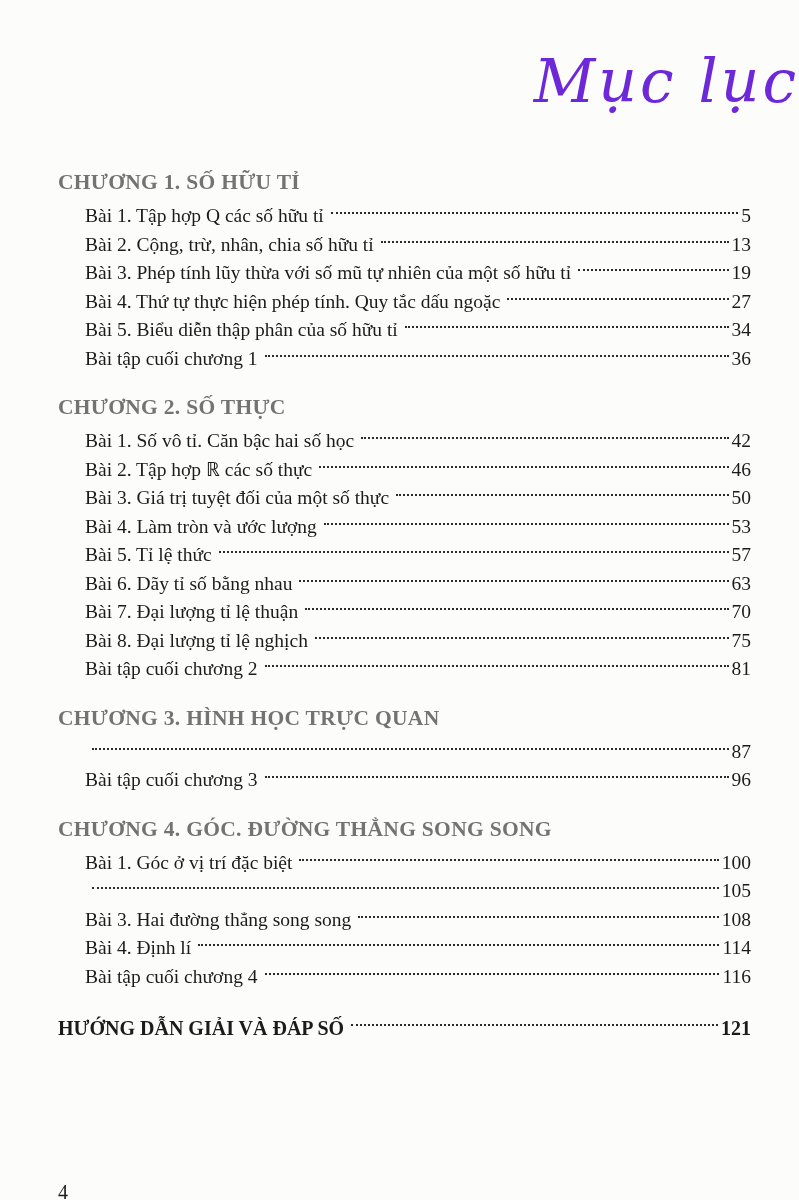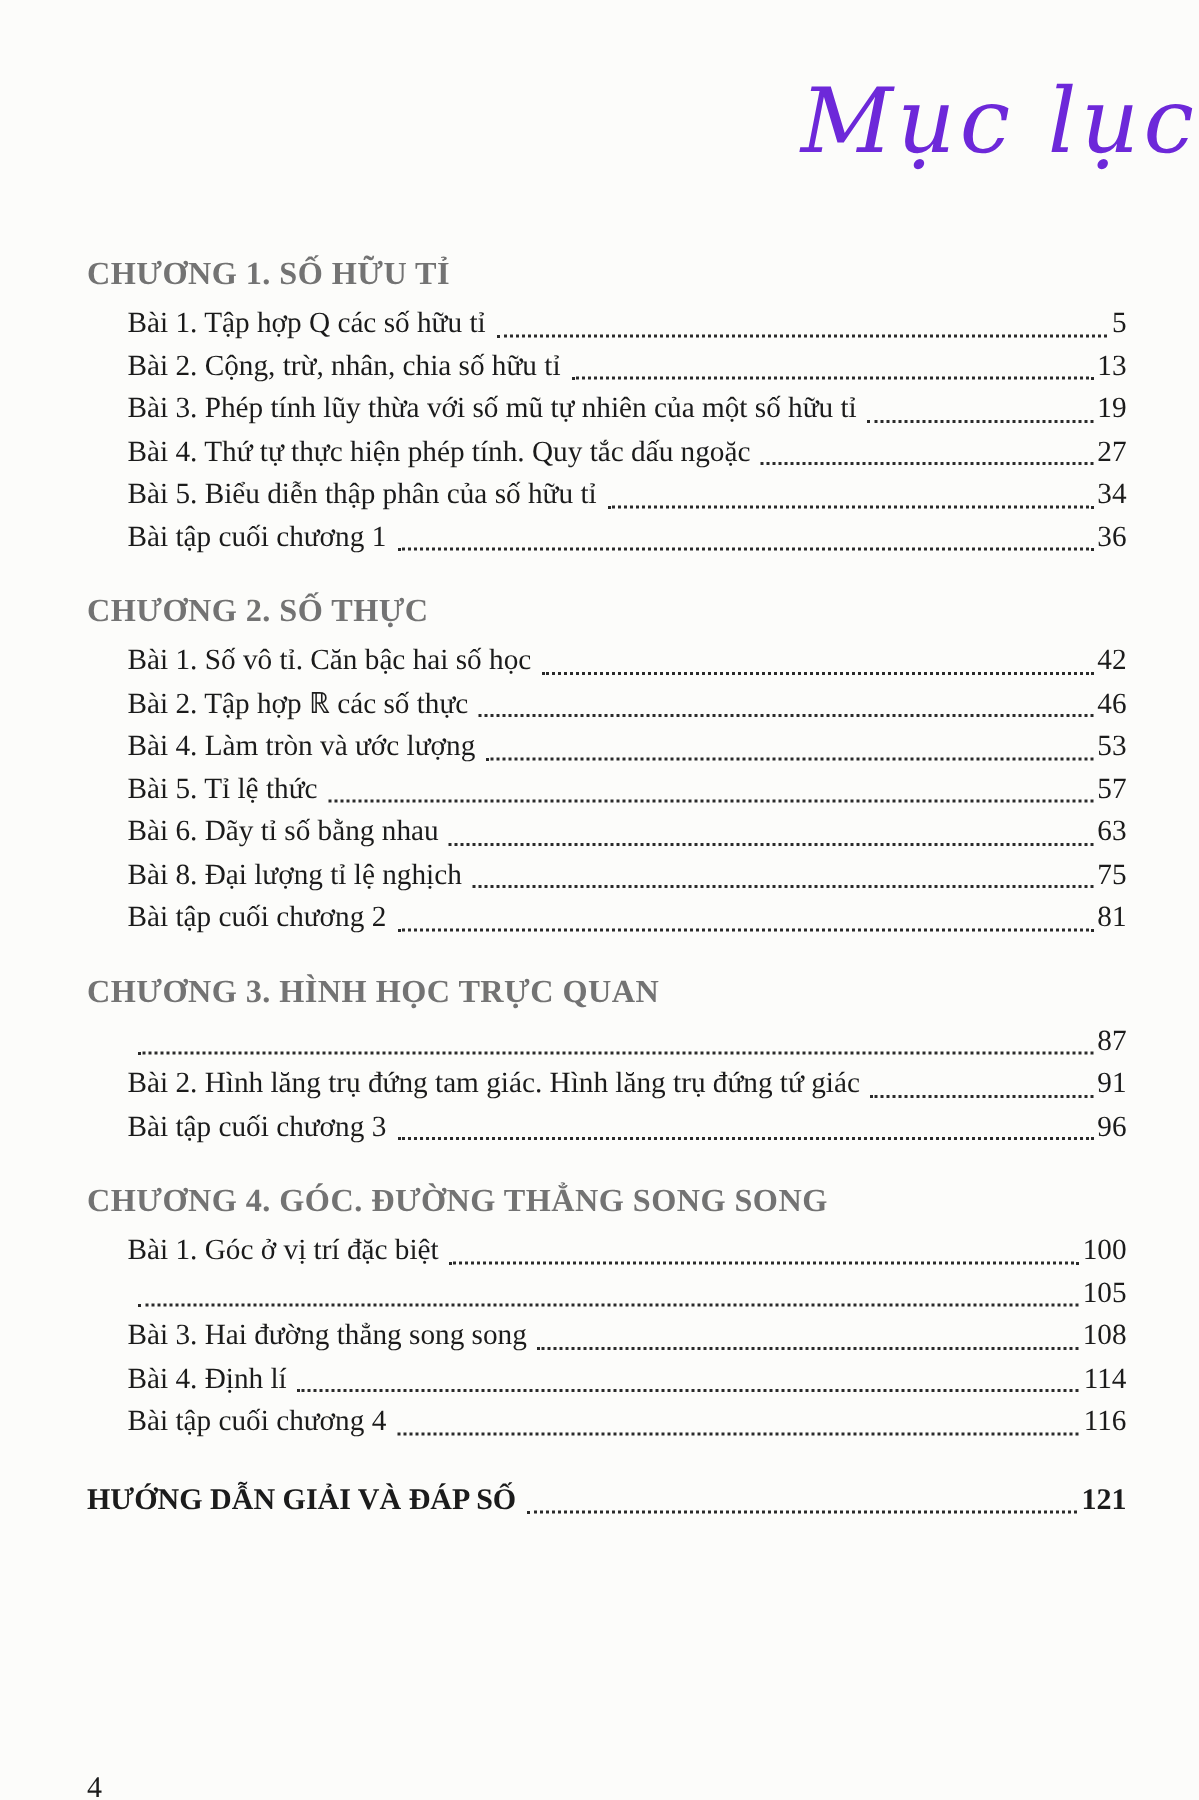--- a/index.html
+++ b/index.html
@@ -44,21 +44,21 @@
   .chapter-heading {
     font-size: 21.5px;
     font-weight: 700;
     letter-spacing: 0.3px;
     margin: 0 0 7px 0;
     color: #737373;
   }
 
   .toc-row {
     display: flex;
-    align-items: flex-end;
+    align-items: center;
     font-size: 19.5px;
     line-height: 28.5px;
     padding-left: 27px;
   }
 
   .entry-title { white-space: nowrap; }
 
   .leader {
     flex: 1;
     min-width: 18px;
@@ -131,55 +131,60 @@
             <span class="entry-title">Bài 1. Số vô tỉ. Căn bậc hai số học</span>
             <span class="leader"></span>
             <span class="entry-page">42</span>
           </div>
           <div class="toc-row">
             <span class="entry-title">Bài 2. Tập hợp ℝ các số thực</span>
             <span class="leader"></span>
             <span class="entry-page">46</span>
           </div>
           <div class="toc-row">
+            <span class="entry-title">Bài 3. Giá trị tuyệt đối của một số thực</span>
+            <span class="leader"></span>
+            <span class="entry-page">50</span>
+          </div>
+          <div class="toc-row">
             <span class="entry-title">Bài 4. Làm tròn và ước lượng</span>
             <span class="leader"></span>
             <span class="entry-page">53</span>
           </div>
           <div class="toc-row">
             <span class="entry-title">Bài 5. Tỉ lệ thức</span>
             <span class="leader"></span>
             <span class="entry-page">57</span>
           </div>
           <div class="toc-row">
             <span class="entry-title">Bài 6. Dãy tỉ số bằng nhau</span>
             <span class="leader"></span>
             <span class="entry-page">63</span>
           </div>
           <div class="toc-row">
+            <span class="entry-title">Bài 7. Đại lượng tỉ lệ thuận</span>
+            <span class="leader"></span>
+            <span class="entry-page">70</span>
+          </div>
+          <div class="toc-row">
             <span class="entry-title">Bài 8. Đại lượng tỉ lệ nghịch</span>
             <span class="leader"></span>
             <span class="entry-page">75</span>
           </div>
           <div class="toc-row">
             <span class="entry-title">Bài tập cuối chương 2</span>
             <span class="leader"></span>
             <span class="entry-page">81</span>
           </div>
         </section>
         <section class="toc-section">
           <h2 class="chapter-heading">CHƯƠNG 3. HÌNH HỌC TRỰC QUAN</h2>
           <div class="toc-row">
             <span class="leader"></span>
             <span class="entry-page">87</span>
-          </div>
-          <div class="toc-row">
-            <span class="entry-title">Bài 2. Hình lăng trụ đứng tam giác. Hình lăng trụ đứng tứ giác</span>
-            <span class="leader"></span>
-            <span class="entry-page">91</span>
           </div>
           <div class="toc-row">
             <span class="entry-title">Bài tập cuối chương 3</span>
             <span class="leader"></span>
             <span class="entry-page">96</span>
           </div>
         </section>
         <section class="toc-section">
           <h2 class="chapter-heading">CHƯƠNG 4. GÓC. ĐƯỜNG THẲNG SONG SONG</h2>
           <div class="toc-row">

